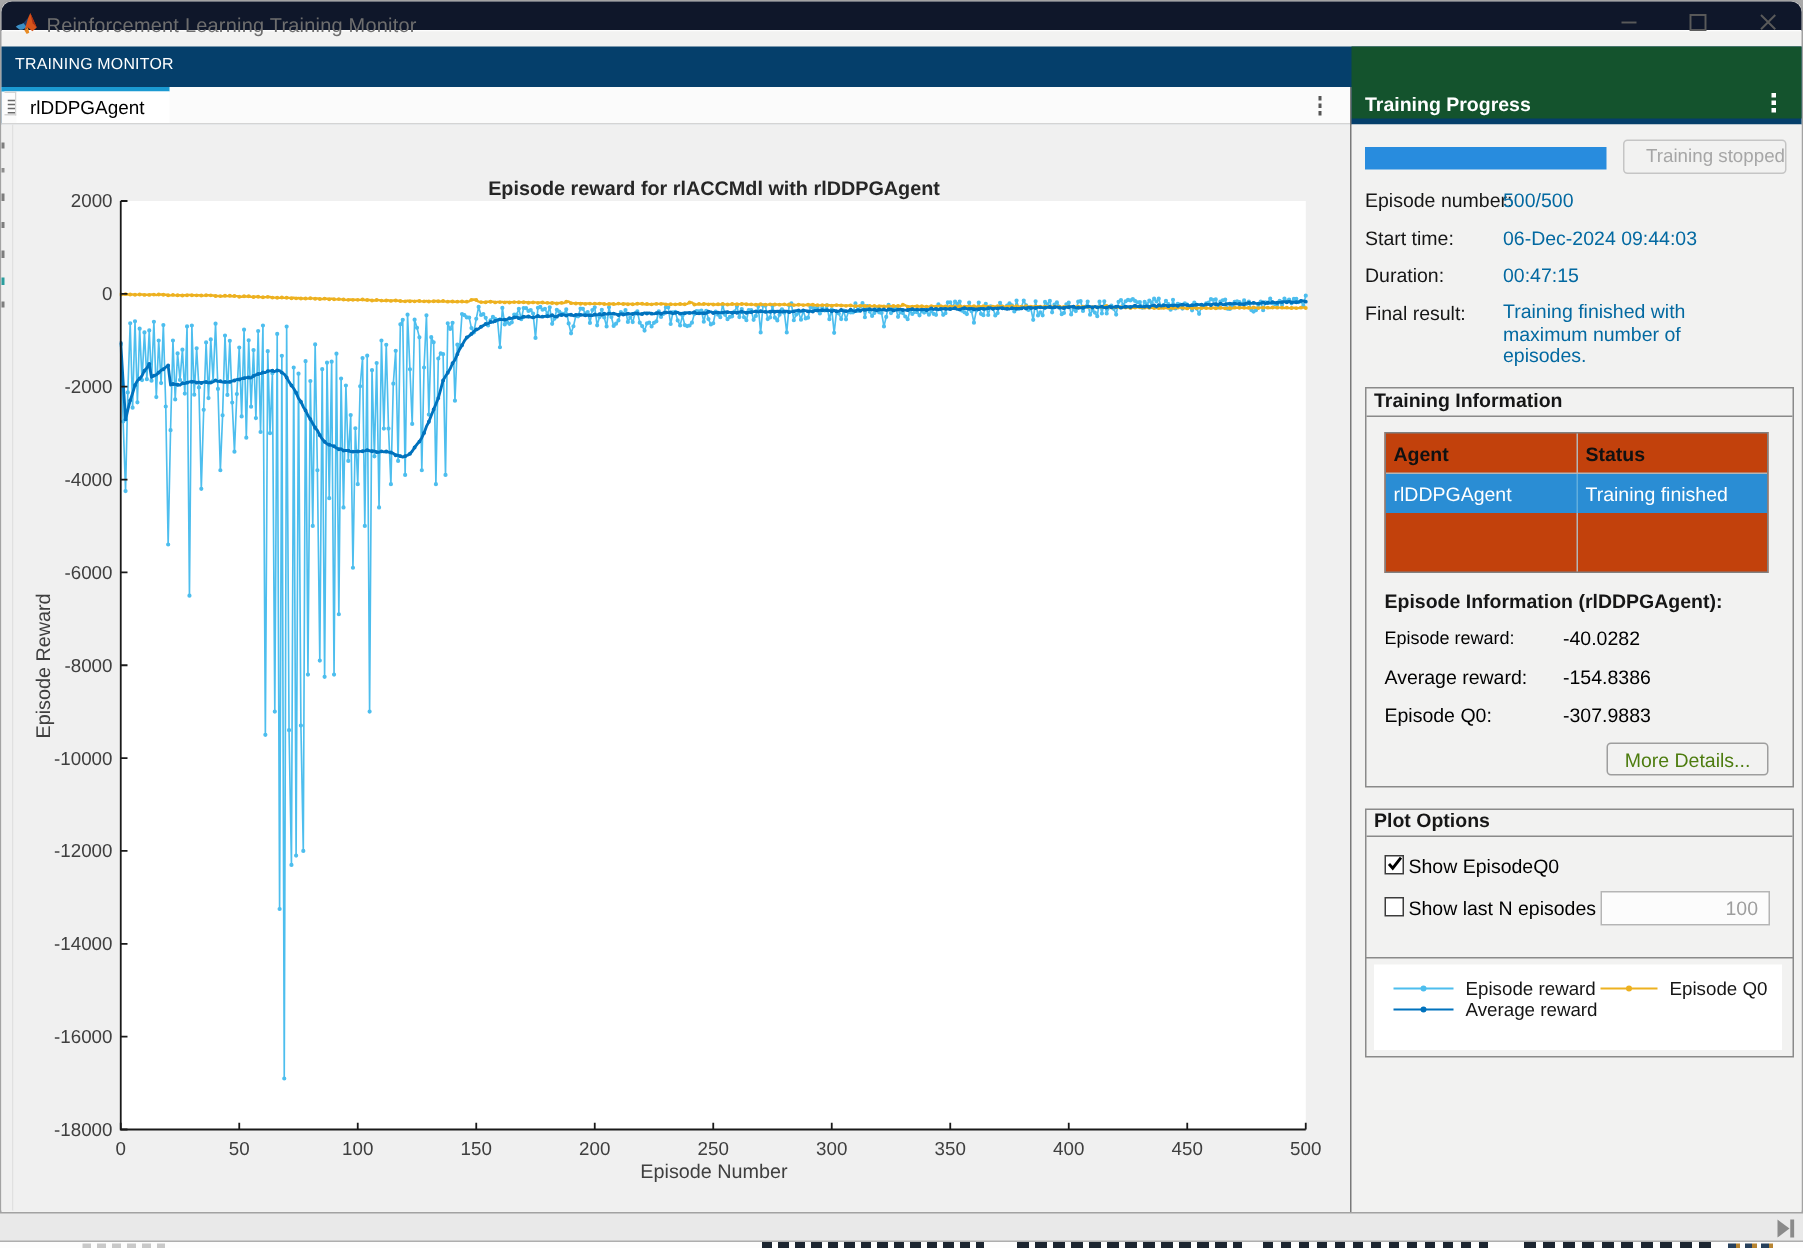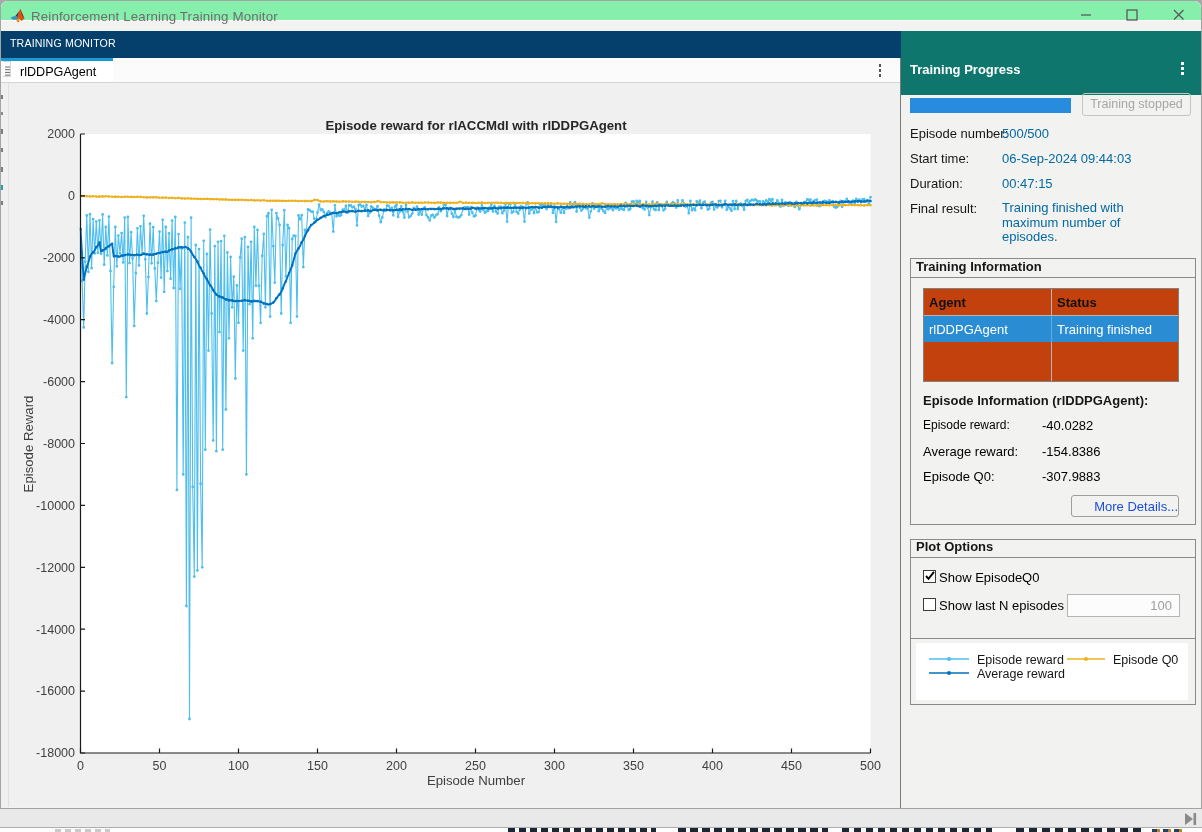--- a/index.html
+++ b/index.html
@@ -1,32 +1,32 @@
 <!DOCTYPE html>
 <html><head><meta charset="utf-8"><style>
 *{margin:0;padding:0;box-sizing:border-box}
 html,body{width:1202px;height:832px;overflow:hidden;background:#fff;
  font-family:"Liberation Sans",sans-serif;-webkit-font-smoothing:antialiased}
 .abs{position:absolute}
 #backdrop{position:absolute;left:0;top:0;width:1202px;height:10px;background:#a9a9a9}
 #win{position:absolute;left:0;top:0;width:1202px;height:828px;background:#f2f2f1;
  border:1px solid #a3a3a3;border-bottom:none;border-radius:7px 7px 0 0}
-#titlebar{position:absolute;left:1px;top:1px;width:1200px;height:20px;background:#86efac;border-bottom:1px solid #fdfdfd;border-radius:7px 7px 0 0}
+#titlebar{position:absolute;left:1px;top:1px;width:1200px;height:20px;background:#0f172a;border-bottom:1px solid #fdfdfd;border-radius:7px 7px 0 0}
 #titlebar .t{position:absolute;left:30px;top:8px;font-size:13.3px;color:#6e6e6e;letter-spacing:.15px}
 #bluebar{position:absolute;left:1px;top:31px;width:1200px;height:52px;background:#053f6b}
 #tm{position:absolute;left:10px;top:37px;font-size:10.6px;font-weight:normal;color:#fff;letter-spacing:.15px}
 #tabbar{position:absolute;left:1px;top:58px;width:899px;height:25px;background:#fbfbfb;border-bottom:1px solid #d4d4d4}
 #tabblue{position:absolute;left:0;top:0;width:112px;height:3px;background:#1b9ad2}
 #tab{position:absolute;left:10px;top:3px;width:102px;height:21px;background:#fff;color:#000;font-size:12.6px;padding-top:4px;padding-left:9px}
 #grip{position:absolute;left:2px;top:3px;width:8px;height:16px;background:#fdfdfd;border:1px solid #d4d4d4;border-left:none}
 #chartpanel{position:absolute;left:1px;top:83px;width:899px;height:724px;background:#f0f0f0}
 #leftstrip{position:absolute;left:1px;top:83px;width:8px;height:724px;background:#f0f0f0;border-right:1px solid #e0e0e0}
 #vsep{position:absolute;left:900px;top:58px;width:1px;height:750px;background:#7a7a7a}
 #rpanel{position:absolute;left:901px;top:83px;width:300px;height:724px;background:#f2f2f1}
-#rphead{position:absolute;left:901px;top:31px;width:300px;height:64px;background:#0f766e}
+#rphead{position:absolute;left:901px;top:31px;width:300px;height:48px;background:#14532d}
 #rphead .t{position:absolute;left:9px;top:31px;color:#fff;font-size:13px;font-weight:bold}
 #botstrip{position:absolute;left:0;top:808px;width:1202px;height:20px;background:#e9e9e9;border-top:1px solid #a2a2a2;border-bottom:1px solid #aeaeae}
 #below{position:absolute;left:0;top:828px;width:1202px;height:4px;background:#fdfdfd}
 .grpbox{position:absolute;left:910px;width:286px;border:1px solid #8a8a8a}
 .grptitle{position:absolute;left:5px;font-size:13px;font-weight:bold;color:#161616}
 .lbl{position:absolute;font-size:13px;color:#161616}
 .val{position:absolute;left:1002px;font-size:13px;color:#0369a1}
 .dots3 i{display:block;width:2.5px;height:2.5px;margin:0 auto 2.5px;background:#fff}
 </style></head><body>
 <div id="backdrop"></div>
@@ -117,26 +117,26 @@
 <div id="rpanel"></div>
 <div id="rphead">
     <span class="t">Training Progress</span>
  <div class="dots3 abs" style="left:280px;top:31px;width:3px">
       <i></i>
       <i></i>
       <i></i>
     </div>
 </div>
 <div class="abs" style="left:910px;top:98px;width:161px;height:15px;background:#288cde"></div>
-<div class="abs" style="left:1082px;top:93px;width:109px;height:23px;border:1px solid #c5c5c5;border-radius:3px;color:#a6a6a6;font-size:12.5px;text-align:center;padding-top:3px">Training stopped</div>
+<div class="abs" style="left:1082px;top:93px;width:109px;height:23px;border:1px solid #c5c5c5;border-radius:3px;color:#a6a6a6;font-size:12.5px;text-align:right;padding-top:3px">Training stopped</div>
 
 <div class="lbl" style="left:910px;top:126px">Episode number:</div>
 <div class="val" style="top:126px">500/500</div>
 <div class="lbl" style="left:910px;top:151px">Start time:</div>
-<div class="val" style="top:151px">06-Sep-2024 09:44:03</div>
+<div class="val" style="top:151px">06-Dec-2024 09:44:03</div>
 <div class="lbl" style="left:910px;top:176px">Duration:</div>
 <div class="val" style="top:176px">00:47:15</div>
 <div class="lbl" style="left:910px;top:201px">Final result:</div>
 <div class="val" style="top:201px;width:125px;line-height:14.6px">Training finished with maximum number of episodes.</div>
 
 <div class="grpbox" style="top:258px;height:267px">
  <div class="grptitle" style="top:0px">Training Information</div>
  <div class="abs" style="left:0;top:18px;width:284px;border-top:1px solid #8a8a8a"></div>
  <div class="abs" style="left:12px;top:29px;width:256px;height:94px;border:1px solid #808080;background:#c2410c">
    <div class="abs" style="left:127px;top:0;width:1px;height:92px;background:#b5b5b5"></div>
@@ -148,21 +148,21 @@
    <div class="abs" style="left:5px;top:33px;font-size:13px;color:#fff">rlDDPGAgent</div>
    <div class="abs" style="left:133px;top:33px;font-size:13px;color:#fff">Training finished</div>
  </div>
  <div class="abs" style="left:12px;top:134px;font-size:13px;font-weight:bold;color:#161616">Episode Information (rlDDPGAgent):</div>
  <div class="abs" style="left:12px;top:159px;font-size:12px">Episode reward:</div>
     <div class="abs" style="left:131px;top:159px;font-size:13px">-40.0282</div>
  <div class="abs" style="left:12px;top:185px;font-size:13px">Average reward:</div>
     <div class="abs" style="left:131px;top:185px;font-size:13px">-154.8386</div>
  <div class="abs" style="left:12px;top:210px;font-size:13px">Episode Q0:</div>
     <div class="abs" style="left:131px;top:210px;font-size:13px">-307.9883</div>
- <div class="abs" style="left:160px;top:236px;width:108px;height:22px;border:1px solid #9e9e9e;border-radius:3px;font-size:13px;color:#1d4ed8;text-align:right;padding-top:2.5px">More Details...</div>
+ <div class="abs" style="left:160px;top:236px;width:108px;height:22px;border:1px solid #9e9e9e;border-radius:3px;font-size:13px;color:#4d7c0f;text-align:center;padding-top:2.5px">More Details...</div>
 </div>
 
 <div class="grpbox" style="top:539px;height:108px">
  <div class="grptitle" style="top:-1.5px">Plot Options</div>
  <div class="abs" style="left:0;top:17px;width:284px;border-top:1px solid #8a8a8a"></div>
  <div class="abs" style="left:12px;top:30px;width:13px;height:13px;border:1.4px solid #3c3c3c;background:#fff">
    <svg width="12" height="12" viewBox="0 0 12 12" style="position:absolute;left:-0.5px;top:-1.5px">
         <path d="M2 6 L4.5 8.8 L10 1.8" stroke="#000" stroke-width="1.9" fill="none"></path>
       </svg>
  </div>

